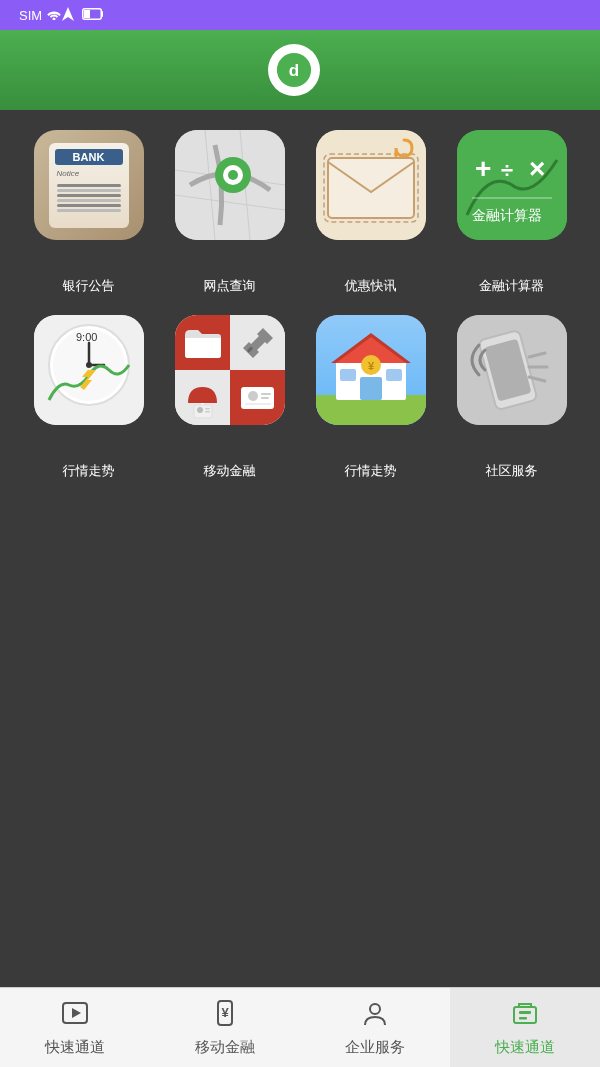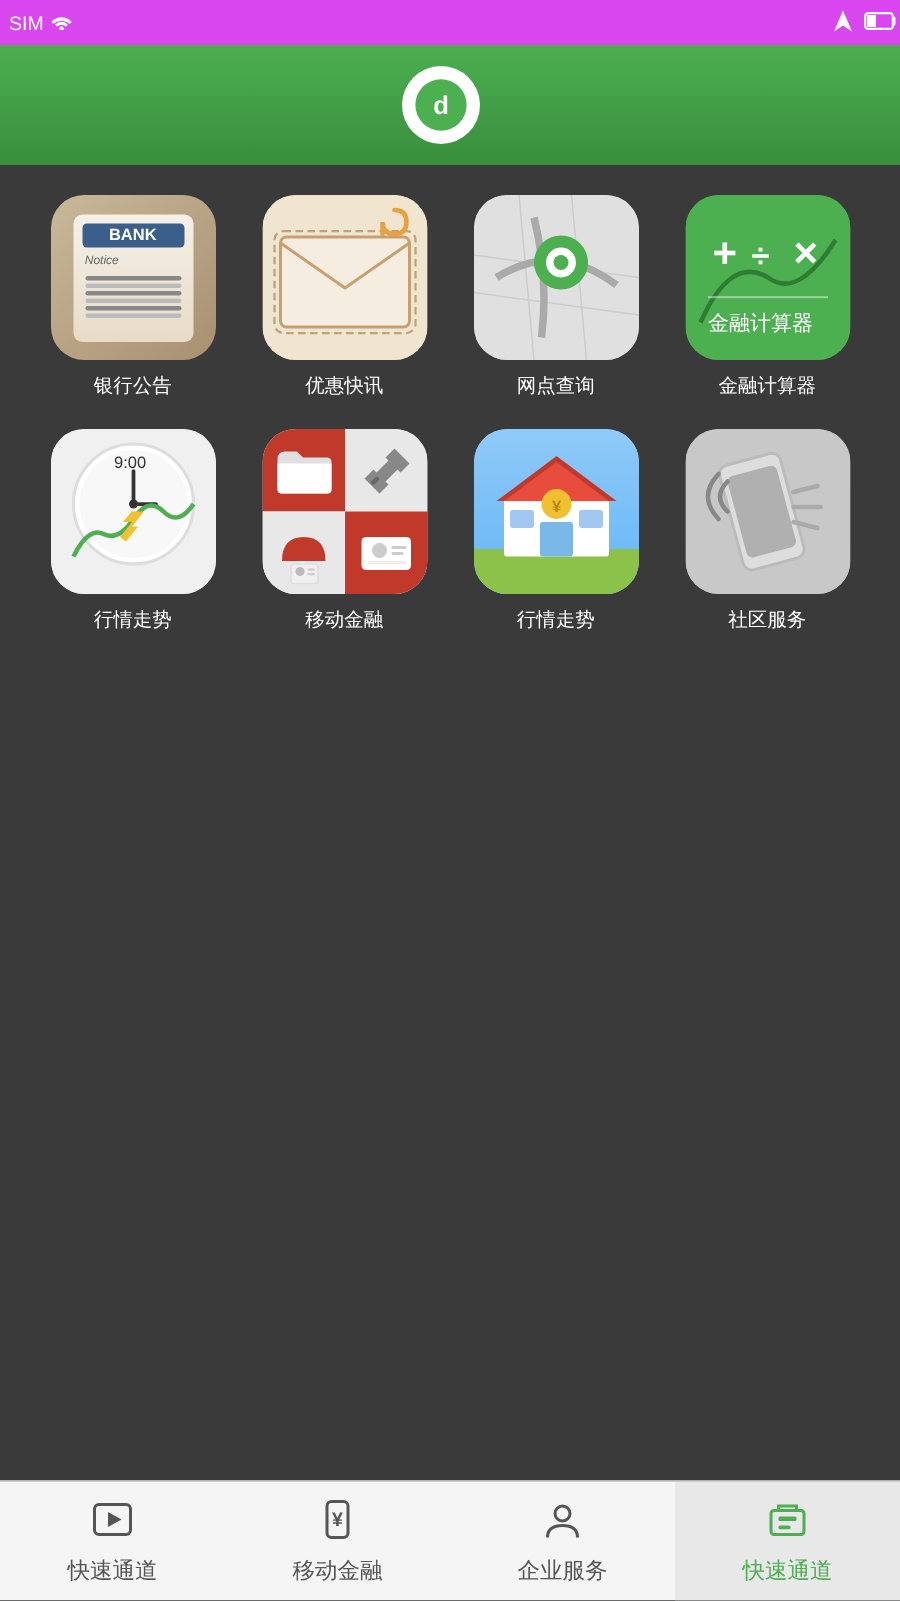--- a/index.html
+++ b/index.html
@@ -9,25 +9,24 @@
       background: #3a3a3a;
       font-family: 'PingFang SC', 'Hiragino Sans GB', 'Microsoft YaHei', sans-serif;
       overflow: hidden;
       position: relative;
     }
 
     
     .status-bar {
       width: 100%;
       height: 30px;
-      background: #d946ef;
-      display: flex;
-      align-items: center;
-      justify-content: space-between;
-      padding: 0 2px;
+      background: #8b5cf6;
+      display: flex;
+      align-items: center;
+      padding: 0 15px;
       color: #fff;
       font-size: 13px;
       position: relative;
     }
     .status-left { display: flex; align-items: center; gap: 4px; }
     .status-center { position: absolute; left: 50%; transform: translateX(-50%); font-size: 15px; font-weight: 600; }
     .status-right { display: flex; align-items: center; gap: 4px; }
 
     
     .header {
@@ -76,20 +75,21 @@
       overflow: hidden;
       position: relative;
       flex-shrink: 0;
     }
 
     .app-label {
       color: #fff;
       font-size: 13px;
       text-align: center;
       white-space: nowrap;
+      margin-top: 29px;
     }
 
     
     .icon-bank {
       background: linear-gradient(135deg, #c8b89a 0%, #a89070 100%);
       width: 100%;
       height: 100%;
       display: flex;
       align-items: center;
       justify-content: center;
@@ -293,57 +293,57 @@
             <div class="icon-bank-line dark"></div>
             <div class="icon-bank-line"></div>
           </div>
         </div>
       </div>
         </div>
         <span class="app-label">银行公告</span>
       </div>
       <div class="app-item">
         <div class="app-icon">
-          <div class="icon-envelope">
-        <svg width="110" height="110" viewBox="0 0 110 110">
-          <rect width="110" height="110" rx="22" fill="#f0e6d0"></rect>
-
-          <rect x="12" y="28" width="86" height="60" rx="4" fill="#f5ede0" stroke="#c8a070" stroke-width="2"></rect>
-
-          <path d="M12 32 L55 62 L98 32" stroke="#c8a070" stroke-width="2" fill="none"></path>
-
-          <rect x="8" y="24" width="94" height="68" rx="6" fill="none" stroke="#c0a080" stroke-width="1.5" stroke-dasharray="5,3"></rect>
-
-          <path d="M88 10 Q96 10 96 18 Q96 26 88 26 Q80 26 80 18 L80 26" stroke="#e8a040" stroke-width="3" fill="none" stroke-linecap="round"></path>
-        </svg>
-      </div>
-        </div>
-        <span class="app-label">优惠快讯</span>
-      </div>
-      <div class="app-item">
-        <div class="app-icon">
           <div class="icon-map">
         <svg width="110" height="110" viewBox="0 0 110 110">
           <rect width="110" height="110" rx="22" fill="#e0e0e0"></rect>
 
           <line x1="0" y1="40" x2="110" y2="55" stroke="#ccc" stroke-width="1"></line>
           <line x1="0" y1="65" x2="110" y2="80" stroke="#ccc" stroke-width="1"></line>
           <line x1="30" y1="0" x2="40" y2="110" stroke="#ccc" stroke-width="1"></line>
           <line x1="65" y1="0" x2="75" y2="110" stroke="#ccc" stroke-width="1"></line>
 
           <path d="M15 55 Q55 30 95 60" stroke="#aaa" stroke-width="5" fill="none"></path>
           <path d="M40 15 Q50 55 45 95" stroke="#aaa" stroke-width="5" fill="none"></path>
 
           <circle cx="58" cy="45" r="18" fill="#4caf50"></circle>
           <circle cx="58" cy="45" r="10" fill="white"></circle>
           <circle cx="58" cy="45" r="5" fill="#4caf50"></circle>
         </svg>
       </div>
         </div>
         <span class="app-label">网点查询</span>
+      </div>
+      <div class="app-item">
+        <div class="app-icon">
+          <div class="icon-envelope">
+        <svg width="110" height="110" viewBox="0 0 110 110">
+          <rect width="110" height="110" rx="22" fill="#f0e6d0"></rect>
+
+          <rect x="12" y="28" width="86" height="60" rx="4" fill="#f5ede0" stroke="#c8a070" stroke-width="2"></rect>
+
+          <path d="M12 32 L55 62 L98 32" stroke="#c8a070" stroke-width="2" fill="none"></path>
+
+          <rect x="8" y="24" width="94" height="68" rx="6" fill="none" stroke="#c0a080" stroke-width="1.5" stroke-dasharray="5,3"></rect>
+
+          <path d="M88 10 Q96 10 96 18 Q96 26 88 26 Q80 26 80 18 L80 26" stroke="#e8a040" stroke-width="3" fill="none" stroke-linecap="round"></path>
+        </svg>
+      </div>
+        </div>
+        <span class="app-label">优惠快讯</span>
       </div>
       <div class="app-item">
         <div class="app-icon">
           <div class="icon-calculator">
         <svg width="110" height="110" viewBox="0 0 110 110">
           <rect width="110" height="110" rx="22" fill="#4caf50"></rect>
 
           <path d="M10 85 Q30 40 55 55 Q75 70 100 30" stroke="#2e7d32" stroke-width="3" fill="none"></path>
 
           <text x="18" y="48" fill="white" font-size="28" font-weight="bold" font-family="sans-serif">+</text>

